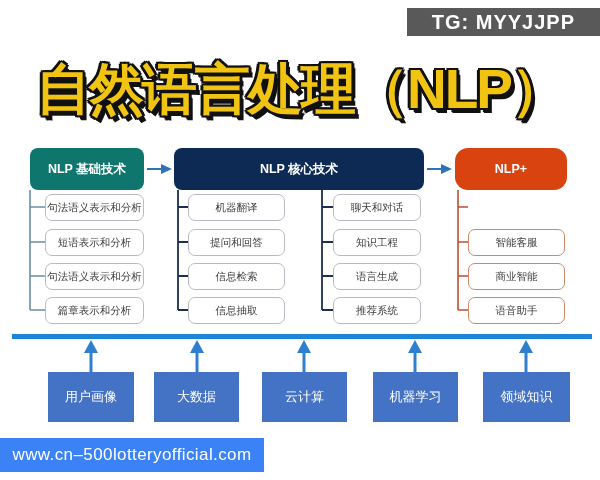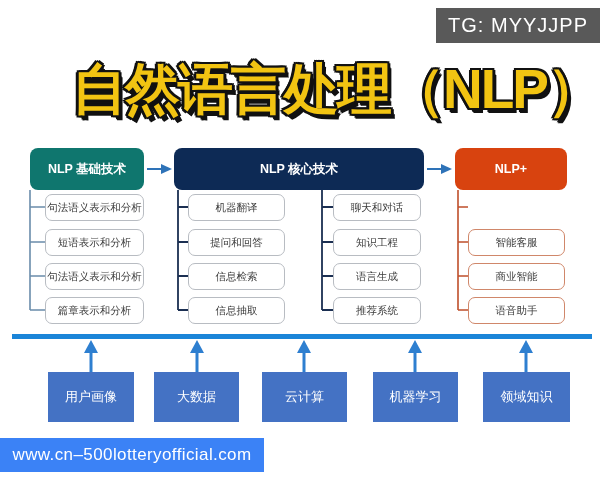--- a/index.html
+++ b/index.html
@@ -2,51 +2,51 @@
 <html><head>
 <meta charset="utf-8">
 <style>
   html,body{margin:0;padding:0;background:#fff;}
   .stage{
     position:relative;width:600px;height:480px;background:#ffffff;overflow:hidden;
     font-family:"Liberation Sans","DejaVu Sans",sans-serif;
   }
   
   .tg-badge{
-    position:absolute;top:8px;right:0;height:35px;min-width:137px;
+    position:absolute;top:8px;right:0;height:28px;min-width:137px;
     background:#595959;color:#fff;font-size:20px;letter-spacing:1px;
-    display:flex;align-items:center;justify-content:center;padding:0 12px;box-sizing:border-box;
+    display:flex;align-items:center;justify-content:center;padding:0 25px;box-sizing:border-box;font-weight:bold;
   }
   .site-badge{
     position:absolute;left:0;top:438px;height:34px;width:264px;
     background:#3b82f6;color:#fff;font-size:17px;letter-spacing:.4px;
     display:flex;align-items:center;justify-content:center;box-sizing:border-box;
   }
   
   .title{
-    position:absolute;top:52px;left:0;width:600px;margin:0;text-align:right;
+    position:absolute;top:52px;left:0;width:600px;margin:0;text-align:center;
     font-size:55px;line-height:1.35;font-weight:900;letter-spacing:-2px;
     color:#f2c412;
     text-shadow:
       -2px -2px 0 #111, 2px -2px 0 #111, -2px 2px 0 #111, 2px 2px 0 #111,
       0 -2px 0 #111, 0 2px 0 #111, -3px 0 0 #111, 3px 0 0 #111,
       3px 4px 0 #111, 4px 5px 0 #111;
     white-space:nowrap;
   }
   
   .connectors{position:absolute;left:0;top:0;pointer-events:none;}
   
   .hdr{
     position:absolute;top:148px;height:42px;border-radius:8px;color:#fff;
     font-size:12.5px;font-weight:bold;display:flex;align-items:center;justify-content:center;
     box-sizing:border-box;
   }
   .hdr-basic{left:30px;width:114px;background:#0f766e;}
   .hdr-core{left:174px;width:250px;background:#0d2a55;}
-  .hdr-plus{left:455px;width:112px;background:#d8430f;}
+  .hdr-plus{left:455px;width:112px;background:#d8430f;border-radius:13px;}
   
   .item{
     position:absolute;height:27px;background:#fff;border:1px solid #b8bcc2;border-radius:7px;
     color:#3c3c3c;font-size:10.5px;display:flex;align-items:center;justify-content:center;
     box-sizing:border-box;white-space:nowrap;
   }
   .cL{left:45px;width:99px;}
   .cML{left:188px;width:97px;}
   .cMR{left:333px;width:88px;}
   .cR{left:468px;width:97px;border-color:#d0876a;}

